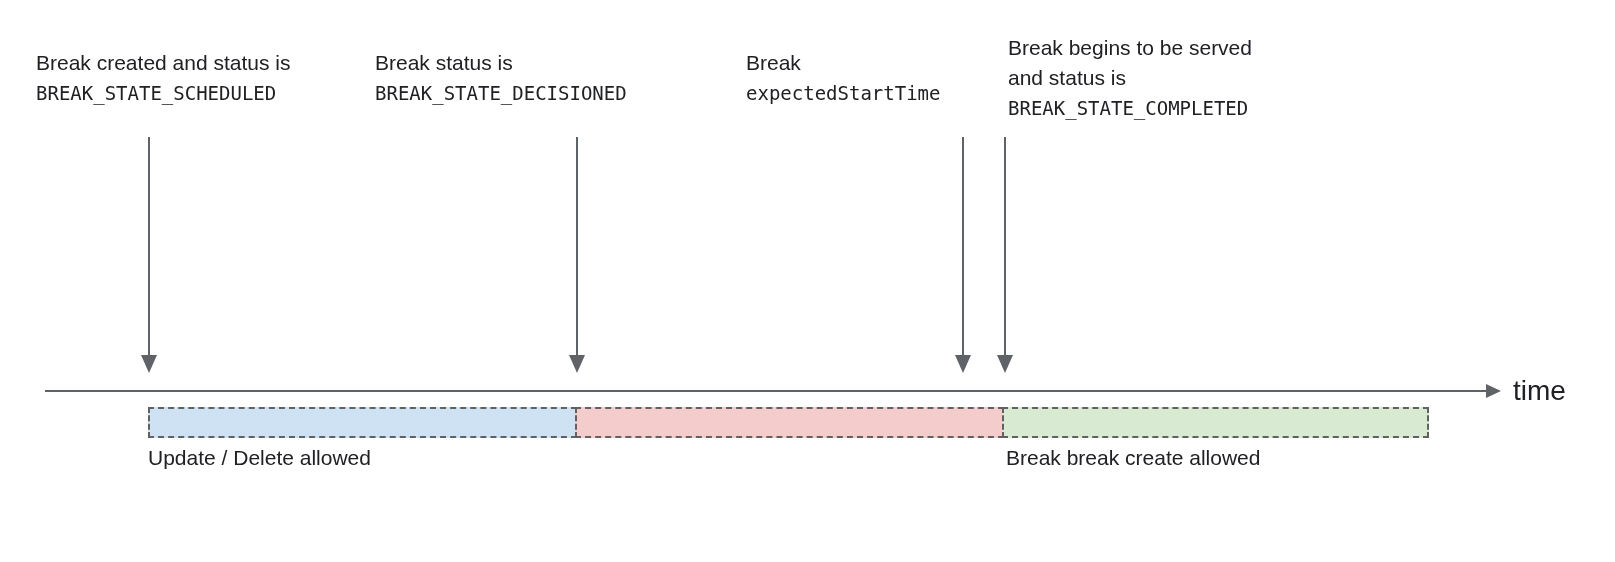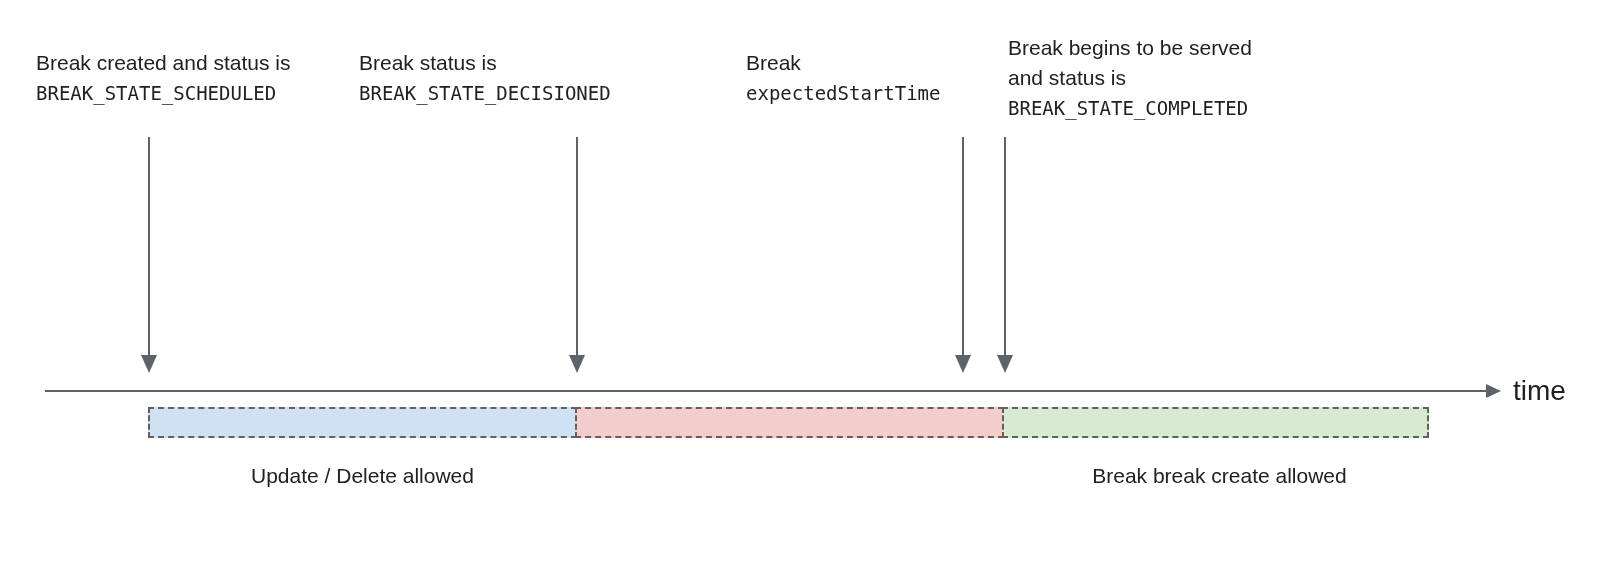--- a/index.html
+++ b/index.html
@@ -81,41 +81,41 @@
     border: 2px dashed #616161;
   }
   .segment + .segment {
     margin-left: -2px;
   }
   .seg-blue  { width: 429px; }
   .seg-red   { width: 429px; }
   .seg-green { width: 427px; }
   .zone-label {
     position: absolute;
-    top: 462px;
+    top: 444px;
     font-size: 21px;
     line-height: 28px;
-    text-align: center;
+    text-align: left;
     white-space: nowrap;
   }
   .zone-1 { left: 148px;  width: 429px; }
   .zone-2 { left: 577px;  width: 429px; }
   .zone-3 { left: 1006px; width: 427px; }
 </style>
 </head>
 <body>
 
 <div class="canvas">
 
   <div class="annotation" style="left:36px; top:48px">
     <div>Break created and status is</div>
     <div class="code">BREAK_STATE_SCHEDULED</div>
   </div>
 
-  <div class="annotation" style="left:359px; top:48px">
+  <div class="annotation" style="left:375px; top:48px">
     <div>Break status is</div>
     <div class="code">BREAK_STATE_DECISIONED</div>
   </div>
 
   <div class="annotation" style="left:746px; top:48px">
     <div>Break</div>
     <div class="code">expectedStartTime</div>
   </div>
 
   <div class="annotation" style="left:1008px; top:33px">

